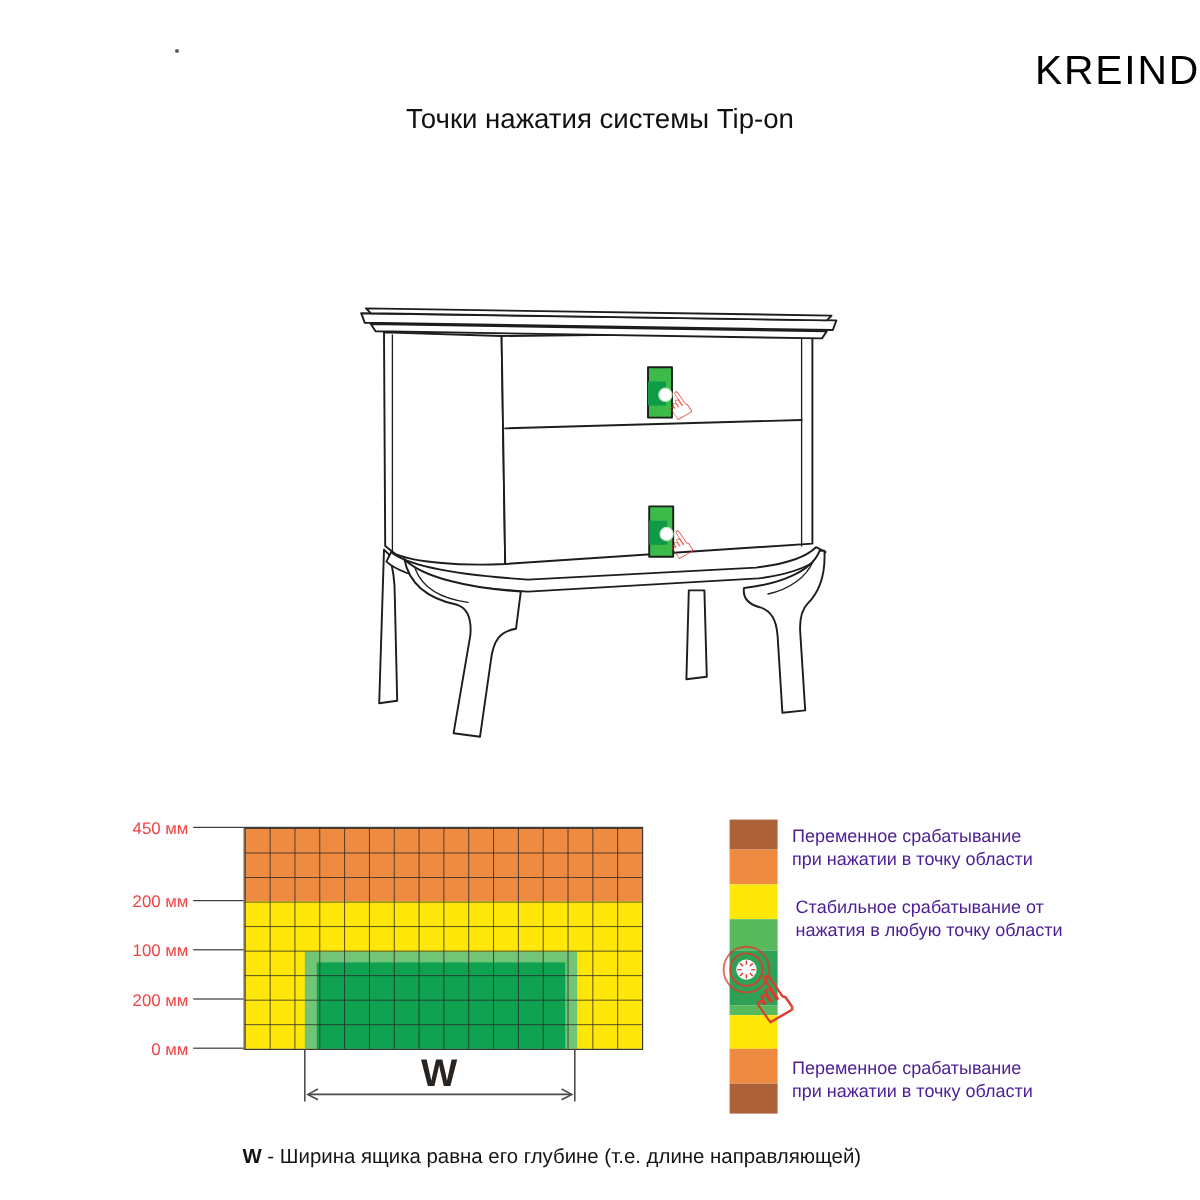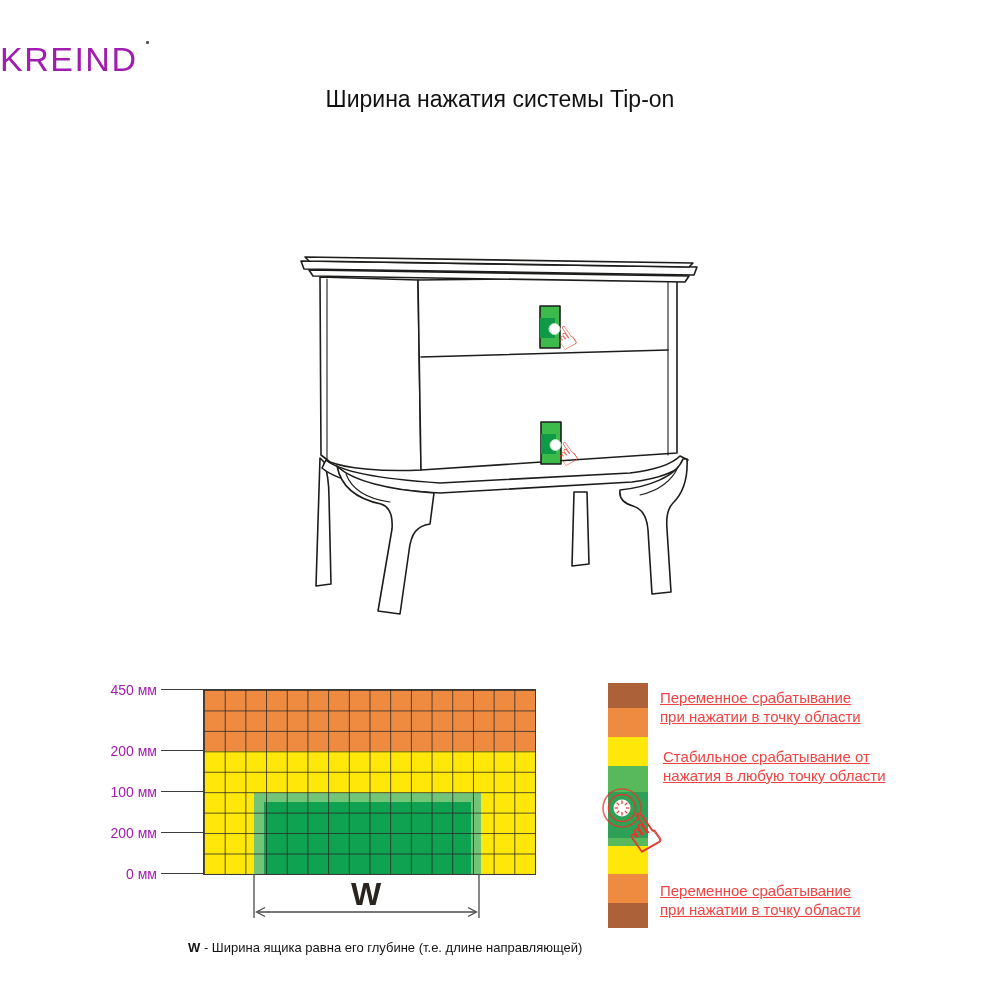--- a/index.html
+++ b/index.html
@@ -2,22 +2,22 @@
 <html><head>
 <meta charset="utf-8">
 <style>
   html,body{margin:0;padding:0;background:#ffffff;}
   .page{
     position:relative;width:1000px;height:1000px;background:#ffffff;overflow:hidden;
     font-family:"Liberation Sans","DejaVu Sans",sans-serif;color:#1d1d1b;
   }
   .mark-dot{position:absolute;left:146px;top:41px;width:3px;height:3px;background:#555;border-radius:1px;}
   .brand{
-    position:absolute;left:0;top:40px;width:1000px;margin:0;text-align:left;
-    font-size:34px;font-weight:400;letter-spacing:1.5px;color:#a21caf;
+    position:absolute;left:0;top:40px;width:1000px;margin:0;text-align:right;
+    font-size:34px;font-weight:400;letter-spacing:1.5px;color:#000000;
   }
   .subtitle{
     position:absolute;left:0;top:86px;width:1000px;margin:0;text-align:center;
     font-size:23px;font-weight:400;color:#111;
   }
   .description{
     position:absolute;left:262px;top:136px;margin:0;width:500px;
     font-size:21px;line-height:33px;white-space:pre-line;color:#141414;
   }
   .furniture{position:absolute;left:268px;top:244px;}
@@ -31,44 +31,44 @@
   .zone-green-light{left:50px;top:103px;width:227px;height:81px;}
   .zone-green-dark{left:60px;top:112px;width:207px;height:72px;}
   .grid-lines{
     position:absolute;left:0;top:0;width:331px;height:184px;
     background-image:
       linear-gradient(to right, rgba(40,40,40,.8) 1px, transparent 1px),
       linear-gradient(to bottom, rgba(40,40,40,.8) 1px, transparent 1px);
     background-size:20.69px 20.44px;
   }
   .tick-line{position:absolute;left:161px;width:42px;height:1px;background:#3b3b3b;}
-  .axis-label{position:absolute;left:99px;width:58px;text-align:right;font-size:14px;color:#a21caf;}
+  .axis-label{position:absolute;left:99px;width:58px;text-align:right;font-size:14px;color:#ef4444;}
   .w-arrow{position:absolute;left:243px;top:874px;}
   .w-label{position:absolute;left:331px;top:876px;width:70px;text-align:center;font-size:32px;font-weight:700;color:#2a2420;}
-  .caption{position:absolute;left:186px;top:938px;margin:2px;font-size:13px;color:#141414;}
+  .caption{position:absolute;left:186px;top:938px;margin:16px;font-size:17px;color:#141414;}
   .caption b{font-weight:700;}
 
   
   .legend-bar{position:absolute;left:608px;top:683px;width:40px;}
   .legend-bar div{width:40px;}
   .legend-icon{position:absolute;left:594px;top:782px;}
-  .legend-text{position:absolute;font-size:15px;line-height:19px;white-space:pre-line;color:#ef4444;text-decoration:underline;}
+  .legend-text{position:absolute;font-size:15px;line-height:19px;white-space:pre-line;color:#4c1d95;}
   .legend-text.t1{left:660px;top:688px;}
   .legend-text.t2{left:663px;top:747px;}
   .legend-text.t3{left:660px;top:881px;}
 </style>
 </head>
 <body>
 
 <div class="page">
 
   <div class="mark-dot"></div>
 
   <h1 class="brand">KREIND</h1>
-  <h2 class="subtitle">Ширина нажатия системы Tip-on</h2>
+  <h2 class="subtitle">Точки нажатия системы Tip-on</h2>
 
   <svg class="furniture" width="464" height="386" viewBox="268 244 464 386" fill="none" stroke="#1d1d1b" stroke-width="1.6" stroke-linejoin="round" stroke-linecap="round">
 
     <path fill="#ffffff" d="M320 458 L316 586 L331 584 L329 497 C329 480 326 468 324 462 Z"></path>
     <path fill="#ffffff" d="M574 492 L572 566 L589 564 L587 492 Z"></path>
 
     <path fill="#ffffff" d="M326 460 C340 472 380 479 440 483 L630 473 C655 470 672 464 680 456 L688 460 C678 472 656 479 632 482 L440 493 C378 489 338 482 322 468 Z"></path>
 
     <path fill="#ffffff" d="M337 466 C341 487 357 499 381 504 C390 507 393 516 392 529 L378 611 L400 614 L409 551 C411 533 417 526 430 524 L434 493 C390 490 352 481 337 466 Z"></path>
     <path stroke-width="1.1" d="M346 474 C352 490 368 499 390 502"></path>

